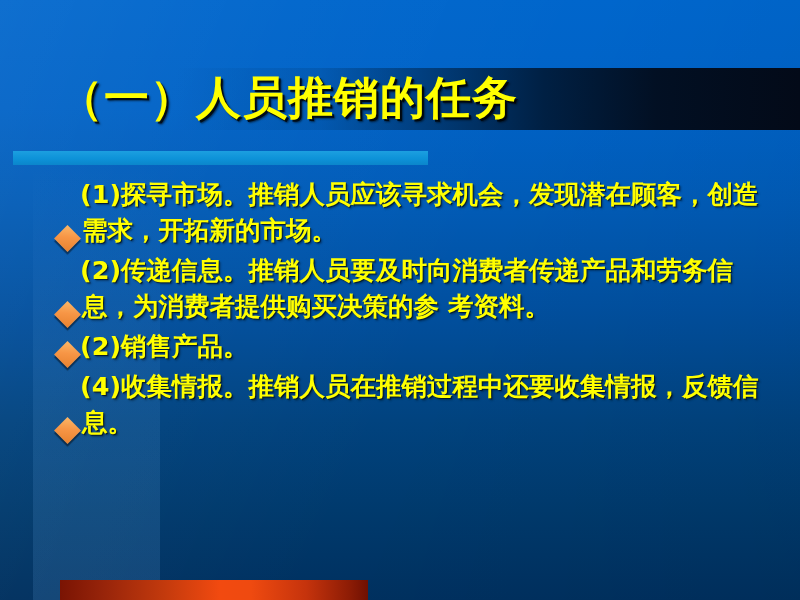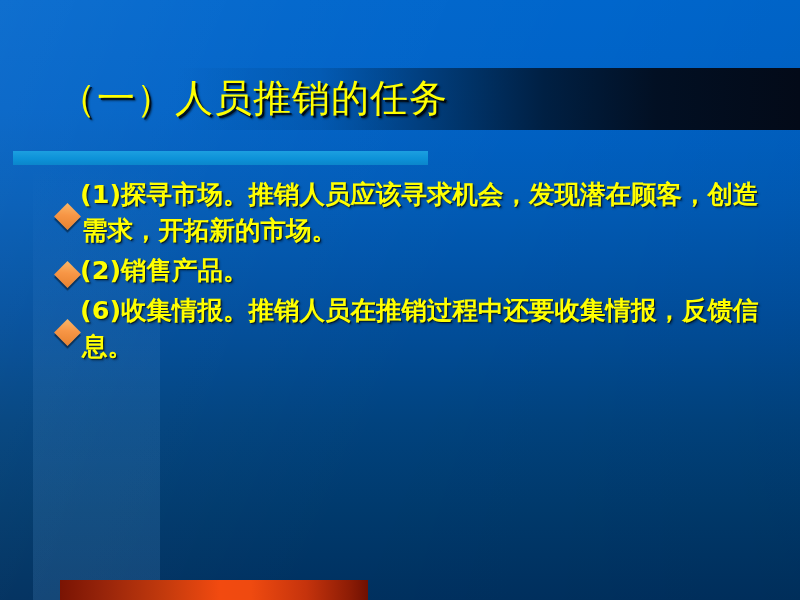--- a/index.html
+++ b/index.html
@@ -74,22 +74,22 @@
 
   
   .title {
     position: absolute;
     left: 58px;
     top: 62px;
     width: 700px;
     height: 72px;
     line-height: 72px;
     color: #ffff00;
-    font-size: 38px;
-    font-weight: normal;
+    font-size: 45px;
+    font-weight: bold;
     letter-spacing: 1px;
     white-space: nowrap;
     text-shadow:
        2px 2px 0 rgba(0,0,0,0.75),
        3px 3px 2px rgba(0,0,0,0.55);
   }
 
   
   .underline-bar {
     position: absolute;
@@ -103,21 +103,21 @@
   
   .body-list {
     position: absolute;
     left: 58px;
     top: 176px;
     width: 715px;
   }
   .bullet-row {
     position: relative;
     display: flex;
-    align-items: center;
+    align-items: flex-end;
     margin-bottom: 4px;
   }
   .bullet-marker {
     flex: 0 0 auto;
     width: 19px;
     height: 19px;
     margin-top: 9px;
     margin-right: 5px;
     background: linear-gradient(140deg, #fbb768 0%, #f79646 45%, #e8822f 100%);
     transform: rotate(45deg);
@@ -168,29 +168,33 @@
 
   <div class="underline-bar"></div>
 
   <div class="body-list">
 
     <div class="bullet-row">
       <span class="bullet-marker"></span>
       <span class="bullet-text">(1)探寻市场。推销人员应该寻求机会，发现潜在顾客，创造需求，开拓新的市场。</span>
     </div>
 
+    <div class="bullet-row">
+      <span class="bullet-marker"></span>
+      <span class="bullet-text">(2)传递信息。推销人员要及时向消费者传递产品和劳务信息，为消费者提供购买决策的参 考资料。</span>
+    </div>
 
     <div class="bullet-row">
       <span class="bullet-marker"></span>
       <span class="bullet-text">(2)销售产品。</span>
     </div>
 
     <div class="bullet-row">
       <span class="bullet-marker"></span>
-      <span class="bullet-text">(6)收集情报。推销人员在推销过程中还要收集情报，反馈信息。</span>
+      <span class="bullet-text">(4)收集情报。推销人员在推销过程中还要收集情报，反馈信息。</span>
     </div>
 
 
   </div>
 
   <div class="red-bar"></div>
 
 </div>
 
 </body></html>

